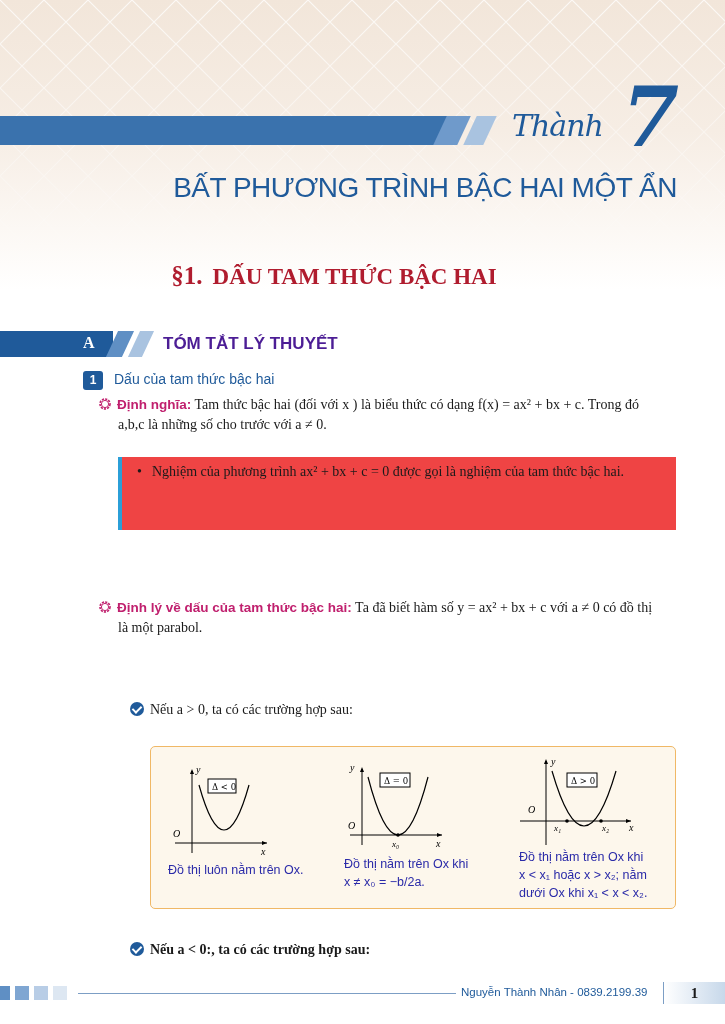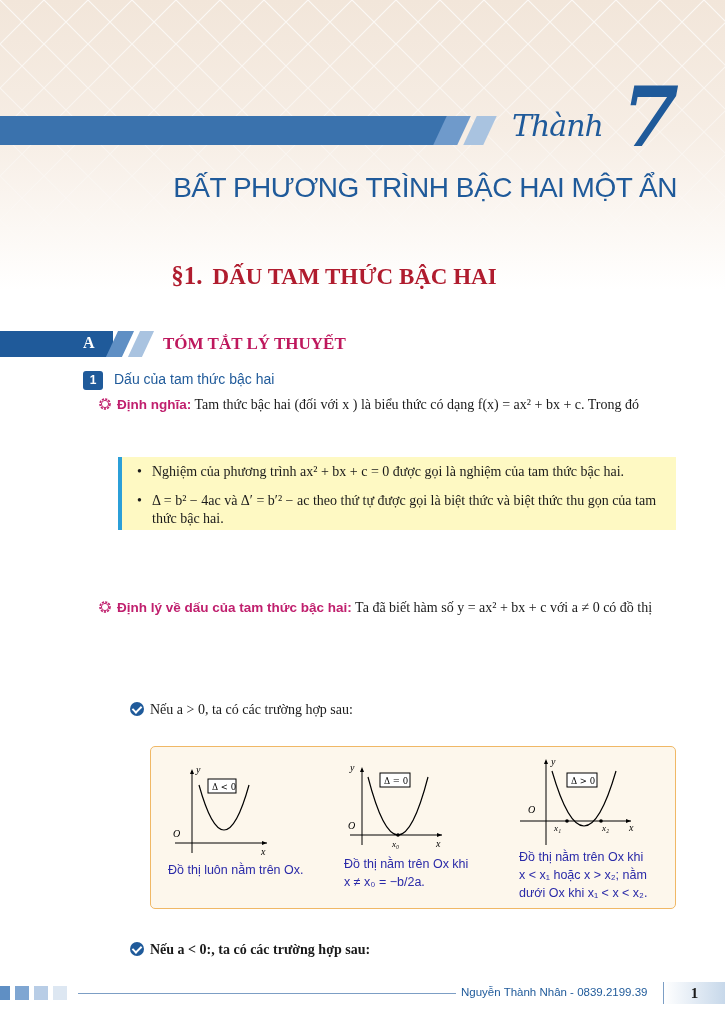--- a/index.html
+++ b/index.html
@@ -34,31 +34,31 @@
   .section-title {
     position: absolute; left: 0; width: 668px; top: 262px; text-align: center;
     font-family: "Liberation Serif", serif; font-weight: bold; font-size: 23px; color: #b01c2e;
   }
   .section-title .sec-num { font-size: 25px; margin-right: 10px; }
 
   .partA-bar { position: absolute; left: 0; top: 331px; width: 113px; height: 26px; background: #1f5a9a; }
   .partA-letter { position: absolute; left: 83px; top: 334px; font-family: "Liberation Serif", serif; font-weight: bold; font-size: 16px; color: #fff; }
   .partA-s1 { position: absolute; left: 112px; top: 331px; width: 16px; height: 26px; background: #5f8fc4; transform: skewX(-25deg); }
   .partA-s2 { position: absolute; left: 134px; top: 331px; width: 14px; height: 26px; background: #a9c3e0; transform: skewX(-25deg); }
-  .partA-title { position: absolute; left: 163px; top: 334px; font-family: Liberation Serif, serif; font-weight: bold; font-size: 17px; color: #be185d; }
+  .partA-title { position: absolute; left: 163px; top: 334px; font-family: Liberation Sans, sans-serif; font-weight: bold; font-size: 17px; color: #4c1d95; }
 
   .sub-badge { position: absolute; left: 83px; top: 371px; width: 20px; height: 19px; background: #1f5a9a; border-radius: 3px; color: #fff; font-family: "Liberation Sans", sans-serif; font-weight: bold; font-size: 12px; text-align: center; line-height: 19px; }
   .sub-title { position: absolute; left: 114px; top: 371px; font-family: "Liberation Sans", sans-serif; font-size: 14px; color: #1f5a9a; }
 
   .para { position: absolute; left: 98px; width: 580px; font-size: 14px; line-height: 20px; text-align: justify; }
   .para .term { font-family: "Liberation Sans", sans-serif; font-weight: bold; color: #c0206e; font-size: 13.5px; }
   .para .gear { display: inline-block; width: 14px; height: 14px; vertical-align: -2px; margin-right: 5px; }
   .para .indent { display: block; padding-left: 20px; }
 
-  .def-box { position: absolute; left: 118px; top: 457px; width: 558px; height: 73px; background: #fef9c3; border-left: 4px solid #2b9fd8; }
+  .def-box { position: absolute; left: 118px; top: 457px; width: 558px; height: 73px; background: #ef4444; border-left: 4px solid #2b9fd8; }
   .bullet { position: absolute; left: 30px; width: 525px; font-size: 14px; line-height: 18px; }
   .bullet::before { content: "•"; position: absolute; left: -15px; top: 0; }
 
   .check-line { position: absolute; left: 130px; font-size: 14px; }
   .check-icon { display: inline-block; width: 14px; height: 14px; border-radius: 50%; background: #1f5a9a; vertical-align: -2px; margin-right: 6px; position: relative; }
   .check-icon::after { content: ""; position: absolute; left: 4px; top: 2px; width: 4px; height: 7px; border: solid #fff; border-width: 0 2px 2px 0; transform: rotate(45deg); }
 
   .cases-box { position: absolute; left: 150px; top: 746px; width: 526px; height: 163px; background: #fdf7ec; border: 1.5px solid #f0b866; border-radius: 5px; }
   .graph { position: absolute; }
   .graph-caption { position: absolute; font-family: "Liberation Sans", sans-serif; font-size: 12.5px; color: #2a2aa8; line-height: 18px; }
@@ -109,33 +109,34 @@
 
 <div class="sub-badge">1</div>
 <div class="sub-title">Dấu của tam thức bậc hai</div>
 
 <div class="para" style="top:395px;">
   <svg class="gear" viewBox="0 0 14 14">
       <circle cx="7" cy="7" r="5" fill="none" stroke="#c0206e" stroke-width="1.6" stroke-dasharray="2.2 1.1"></circle>
       <circle cx="7" cy="7" r="3.6" fill="none" stroke="#c0206e" stroke-width="1"></circle>
     </svg><span class="term">Định nghĩa:</span>
   <span>Tam thức bậc hai (đối với x ) là biểu thức có dạng f(x) = ax² + bx + c. Trong đó</span>
+  <span class="indent" style="padding-left:20px;">a,b,c là những số cho trước với a ≠ 0.</span>
 </div>
 
 <div class="def-box">
   <div class="bullet" style="top:6px;">Nghiệm của phương trình ax² + bx + c = 0 được gọi là nghiệm của tam thức bậc hai.</div>
-  <div class="bullet" style="top:35px;">Δ = b² − 4ac và Δ′ = b′² − ac theo thứ tự được gọi là biệt thức và biệt thức thu gọn của tam thức bậc hai.</div>
 </div>
 
 <div class="para" style="top:598px;">
   <svg class="gear" viewBox="0 0 14 14">
       <circle cx="7" cy="7" r="5" fill="none" stroke="#c0206e" stroke-width="1.6" stroke-dasharray="2.2 1.1"></circle>
       <circle cx="7" cy="7" r="3.6" fill="none" stroke="#c0206e" stroke-width="1"></circle>
     </svg><span class="term">Định lý về dấu của tam thức bậc hai:</span>
   <span>Ta đã biết hàm số y = ax² + bx + c với a ≠ 0 có đồ thị</span>
+  <span class="indent">là một parabol.</span>
 </div>
 
 <div class="check-line" style="top:702px;">
   <span class="check-icon"></span><span>Nếu a &gt; 0, ta có các trường hợp sau:</span>
 </div>
 
 <div class="cases-box">
 
   <svg class="graph" style="left:20px;top:16px;" width="100" height="95" viewBox="0 0 100 95">
     <line x1="4" y1="80" x2="96" y2="80" stroke="#000" stroke-width="1"></line>

